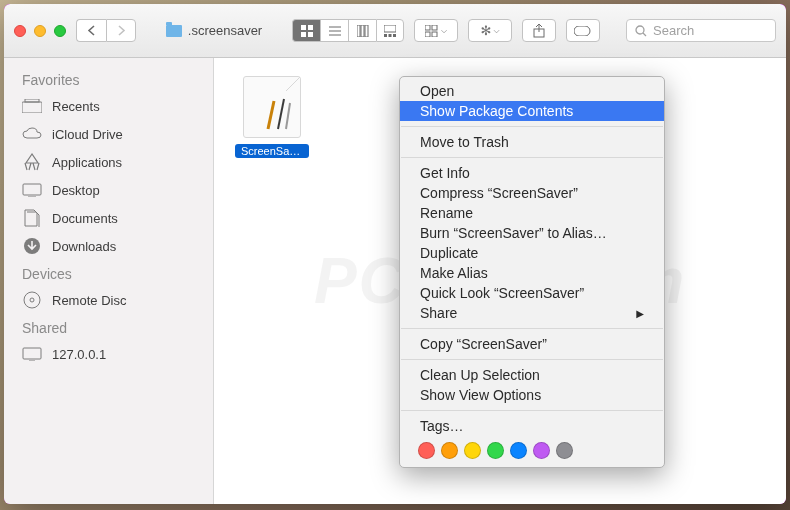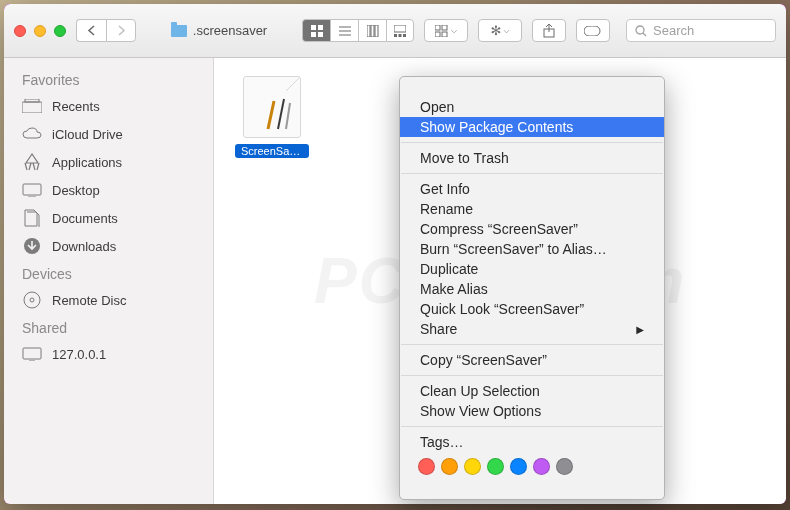--- a/index.html
+++ b/index.html
@@ -20,33 +20,33 @@
   .folder-ico::before { content: ''; position: absolute; top: -3px; left: 0; width: 6px; height: 3px; background: #6fb5e8; border-radius: 1px 1px 0 0; }
   .wtitle { font-size: 13px; font-weight: 500; color: #4a4a4a; }
   .toolbar-r { display: flex; gap: 10px; align-items: center; }
   .seg { display: flex; }
   .seg .btn { width: 28px; border-right: none; border-radius: 0; }
   .seg .btn:first-child { border-radius: 4px 0 0 4px; }
   .seg .btn:last-child { border-radius: 0 4px 4px 0; border-right: 1px solid #c2c2c2; }
   .seg .btn.active { background: #737373; color: #fff; }
   .btn.dd { width: 44px; border-radius: 4px; gap:2px; }
   .btn.sq { width: 34px; border-radius: 4px; }
-  .search { flex: 0 0 150px; height: 23px; background: #fff; border: 1px solid #c8c8c8; border-radius: 4px; display: flex; align-items: center; padding: 0 8px; gap: 6px; color: #a1a1a1; font-size: 13px; margin-left: 6px; }
+  .search { flex: 0 0 150px; height: 23px; background: #fff; border: 1px solid #c8c8c8; border-radius: 4px; display: flex; align-items: center; padding: 0 8px; gap: 6px; color: #a1a1a1; font-size: 13px; margin-left: 16px; }
   .content { flex: 1; display: flex; }
   .sidebar { width: 210px; background: #f3f1f2; border-right: 1px solid #d6d6d6; padding: 8px 0; overflow-y: auto; }
   .sec-title { font-size: 14px; color: #8a8a8a; font-weight: 500; padding: 6px 18px 4px; }
   .sidebar-item { display: flex; align-items: center; gap: 10px; padding: 4px 18px; font-size: 13px; color: #3c3c3c; min-height: 28px; }
   .si-ico { width: 20px; height: 18px; display: flex; align-items: center; justify-content: center; color: #7c7c7c; }
   .main { flex: 1; background: #fff; position: relative; padding: 10px; }
   .file-item { display: inline-flex; flex-direction: column; align-items: center; width: 80px; margin: 8px; }
   .file-icon { width: 58px; height: 62px; background: #fafafa; border: 1px solid #d8d8d8; border-radius: 3px; position: relative; }
   .file-icon::after { content: ''; position: absolute; top: 0; right: 0; width: 14px; height: 14px; background: linear-gradient(135deg, transparent 48%, #d8d8d8 50%, #fafafa 52%); }
   .file-name { font-size: 11px; margin-top: 6px; padding: 1px 6px; border-radius: 3px; background: #0864d2; color: #fff; white-space: nowrap; overflow: hidden; text-overflow: ellipsis; max-width: 74px; }
   .brushes { position: absolute; bottom: 6px; left: 20px; }
-  .ctx-menu { position: absolute; left: 399px; top: 76px; width: 266px; background: #f2f2f2; border: 1px solid #b3b3b3; border-radius: 5px; box-shadow: 0 8px 28px rgba(0,0,0,0.35); padding: 20px 0; font-size: 14px; color: #2a2a2a; }
+  .ctx-menu { position: absolute; left: 399px; top: 76px; width: 266px; background: #f2f2f2; border: 1px solid #b3b3b3; border-radius: 5px; box-shadow: 0 8px 28px rgba(0,0,0,0.35); padding: 4px 0; font-size: 14px; color: #2a2a2a; }
   .ctx-item { padding: 2px 20px; min-height: 20px; display: flex; align-items: center; justify-content: space-between; }
   .ctx-item.hl { background: #3a78f2; color: #fff; }
   .ctx-sep { height: 1px; background: #d8d8d8; margin: 5px 1px; }
   .submenu-arrow { font-size: 10px; }
   .tags-row { padding: 6px 18px 4px; display: flex; gap: 6px; }
   .tag { width: 17px; height: 17px; border-radius: 50%; border: 1px solid rgba(0,0,0,0.18); }
   .watermark { position: absolute; top: 50%; left: 50%; transform: translate(-50%, -50%); font-size: 64px; font-weight: 700; font-style: italic; color: rgba(160,160,160,0.12); letter-spacing: 2px; pointer-events: none; }
   svg { display:block; }
 </style>
 </head>
@@ -248,24 +248,24 @@
     </div>
   <div class="ctx-sep"></div>
   <div class="ctx-item">
       <span>Move to Trash</span>
     </div>
   <div class="ctx-sep"></div>
   <div class="ctx-item">
       <span>Get Info</span>
     </div>
   <div class="ctx-item">
+      <span>Compress “ScreenSaver”</span>
+    </div>
+  <div class="ctx-item">
       <span>Rename</span>
-    </div>
-  <div class="ctx-item">
-      <span>Compress “ScreenSaver”</span>
     </div>
   <div class="ctx-item">
       <span>Burn “ScreenSaver” to Alias…</span>
     </div>
   <div class="ctx-item">
       <span>Duplicate</span>
     </div>
   <div class="ctx-item">
       <span>Make Alias</span>
     </div>

